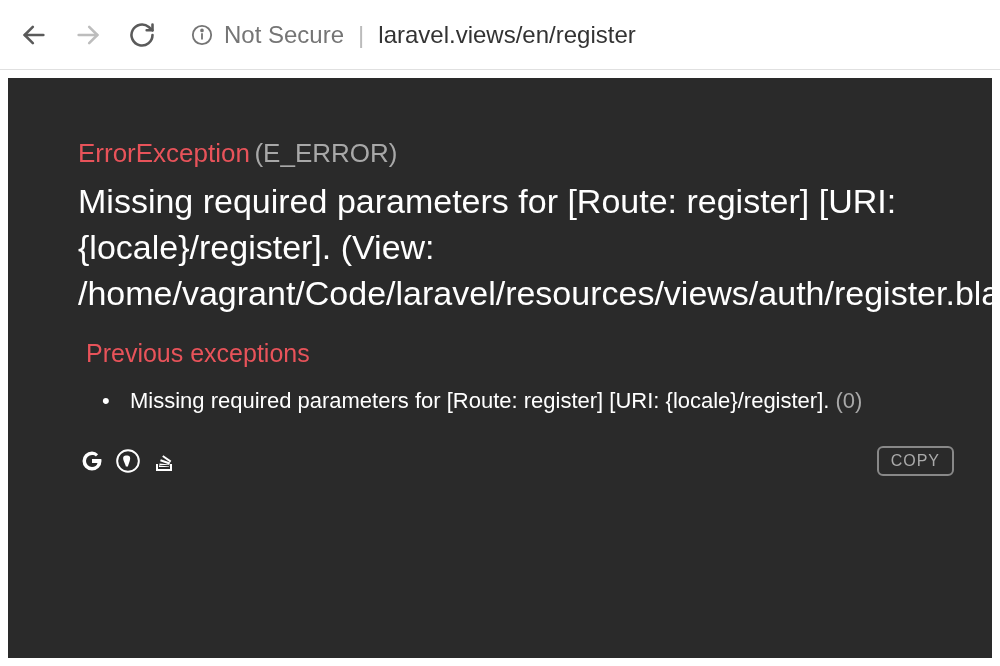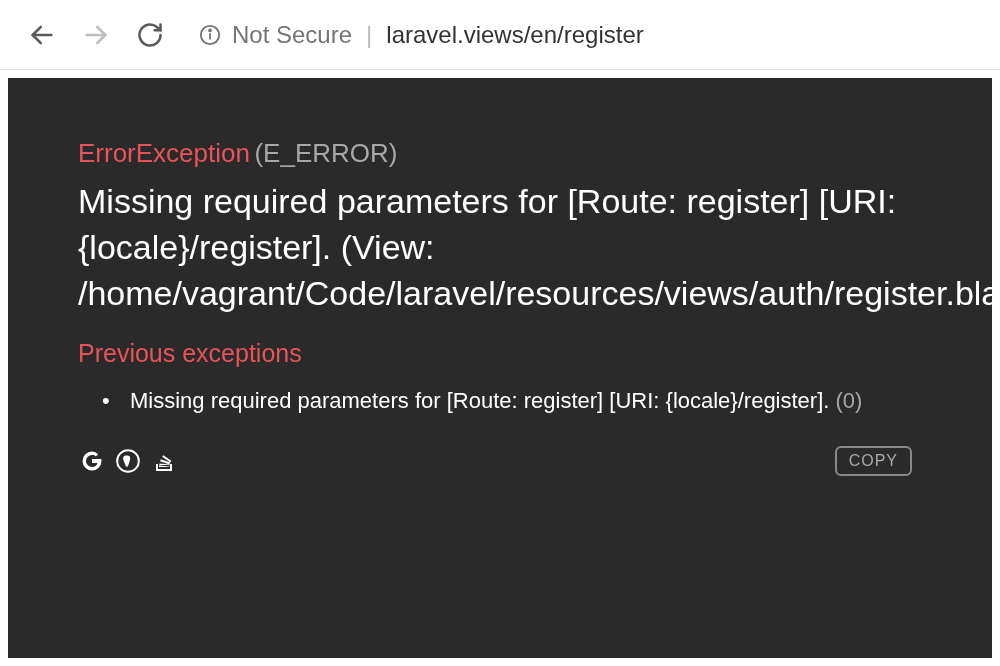--- a/index.html
+++ b/index.html
@@ -13,21 +13,21 @@
       width: 1000px;
       height: 666px;
       overflow: hidden;
     }
     .browser-chrome {
       display: flex;
       align-items: center;
       height: 70px;
       background: #fff;
       border-bottom: 1px solid #e0e0e0;
-      padding: 0 24px;
+      padding: 0 16px;
       gap: 18px;
     }
     .nav-arrow {
       width: 36px;
       height: 36px;
       display: flex;
       align-items: center;
       justify-content: center;
       color: #5a5a5a;
       cursor: pointer;
@@ -81,21 +81,21 @@
       background: #fff;
       padding: 8px;
       display: flex;
     }
     .error-page {
       background: #2a2a2a;
       width: 100%;
       height: 100%;
       position: relative;
       overflow-y: auto;
-      padding: 60px 80px 40px 70px;
+      padding: 60px 38px 40px 70px;
     }
     .error-page::-webkit-scrollbar {
       width: 24px;
     }
     .error-page::-webkit-scrollbar-track {
       background: #f0f0f0;
     }
     .error-page::-webkit-scrollbar-thumb {
       background: #b8b8b8;
       border-radius: 12px;
@@ -119,20 +119,21 @@
       font-size: 34px;
       line-height: 1.35;
       font-weight: 400;
       margin-bottom: 22px;
     }
     .previous-heading {
       color: #e8535a;
       font-size: 25px;
       font-weight: 400;
       margin-bottom: 18px;
+      margin-left: 8px;
     }
     .previous-list {
       list-style: none;
       padding-left: 38px;
     }
     .previous-list li {
       position: relative;
       color: #fff;
       font-size: 22px;
       line-height: 1.4;

